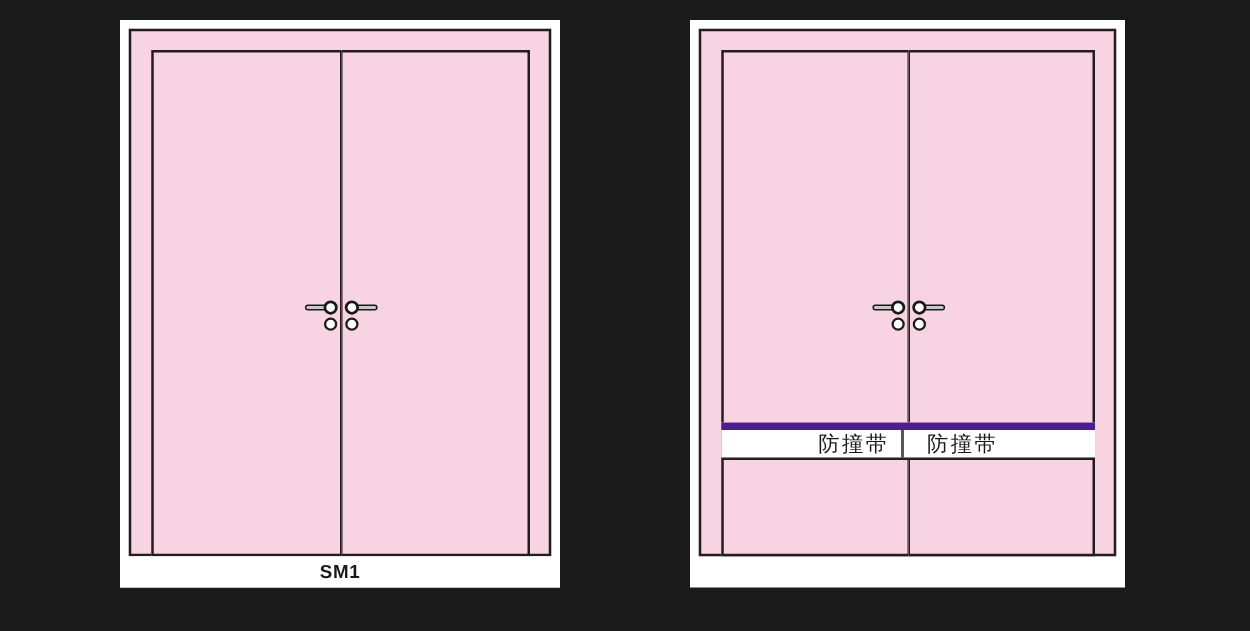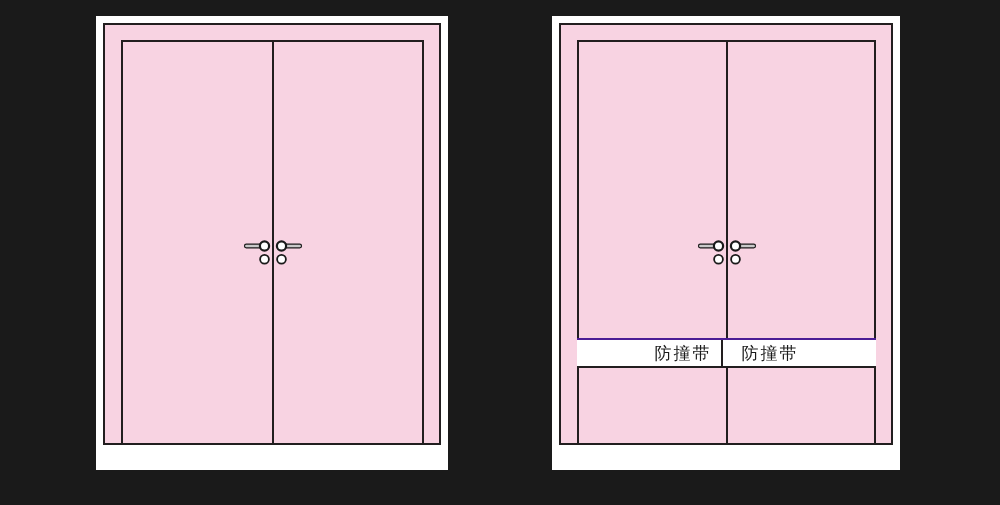--- a/index.html
+++ b/index.html
@@ -59,21 +59,21 @@
   }
 
   .bump-strip {
     position: absolute;
     left: 0;
     right: 0;
     top: 298px;
     height: 30px;
     box-sizing: border-box;
     background: #ffffff;
-    border-top: 2px solid #4c1d95;
+    border-top: 6px solid #4c1d95;
     border-bottom: 2px solid #221e1f;
     display: flex;
     z-index: 2;
   }
   .strip-cell {
     flex: 1;
     display: flex;
     align-items: center;
     font-family: "Liberation Serif", serif;
     font-size: 17px;
@@ -122,20 +122,23 @@
       <svg class="handle" viewBox="0 0 120 40" xmlns="http://www.w3.org/2000/svg">
         <rect x="31.5" y="13.2" width="21" height="3.6" rx="1.8" fill="#c9c9c9" stroke="#1a1a1a" stroke-width="1.2"></rect>
         <rect x="67.5" y="13.2" width="21" height="3.6" rx="1.8" fill="#c9c9c9" stroke="#1a1a1a" stroke-width="1.2"></rect>
         <circle cx="51.5" cy="15" r="4.6" fill="#ffffff" stroke="#1a1a1a" stroke-width="2.2"></circle>
         <circle cx="68.5" cy="15" r="4.6" fill="#ffffff" stroke="#1a1a1a" stroke-width="2.2"></circle>
         <circle cx="51.5" cy="28.3" r="4.4" fill="#ffffff" stroke="#1a1a1a" stroke-width="1.8"></circle>
         <circle cx="68.5" cy="28.3" r="4.4" fill="#ffffff" stroke="#1a1a1a" stroke-width="1.8"></circle>
       </svg>
     </div>
   </div>
+  <div class="label-strip">
+    <span class="panel-label">SM1</span>
+  </div>
 </div>
 
 <div class="panel sm2">
   <div class="frame">
     <div class="leaves">
       <div class="leaf left"></div>
       <div class="leaf right"></div>
       <svg class="handle" viewBox="0 0 120 40" xmlns="http://www.w3.org/2000/svg">
         <rect x="31.5" y="13.2" width="21" height="3.6" rx="1.8" fill="#c9c9c9" stroke="#1a1a1a" stroke-width="1.2"></rect>
         <rect x="67.5" y="13.2" width="21" height="3.6" rx="1.8" fill="#c9c9c9" stroke="#1a1a1a" stroke-width="1.2"></rect>

